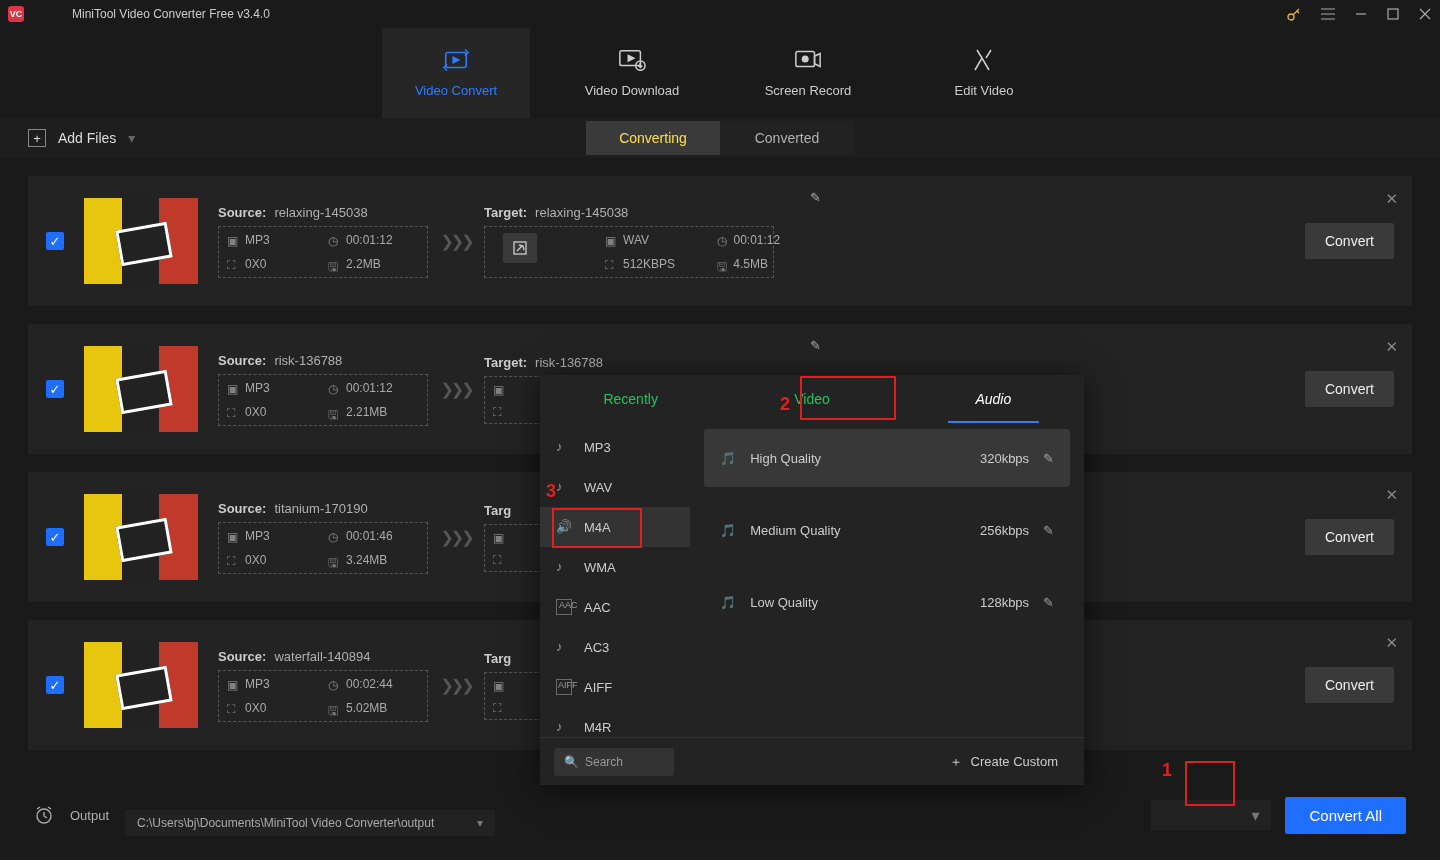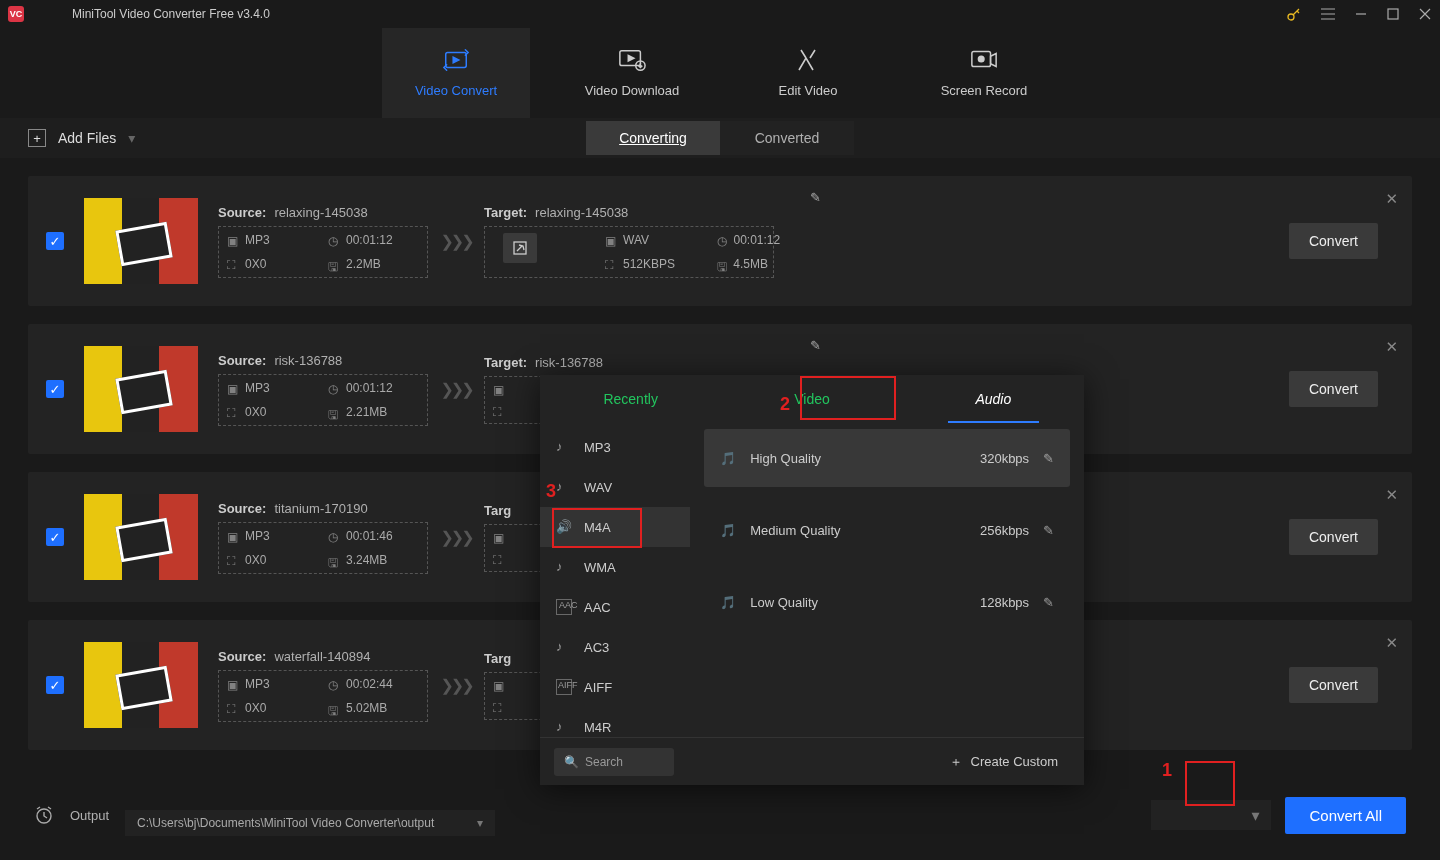--- a/index.html
+++ b/index.html
@@ -18,21 +18,21 @@
 .nav-item { width: 148px; display: flex; flex-direction: column; align-items: center; justify-content: center; gap: 12px; cursor: pointer; font-size: 13px; color: #ccc; }
 .nav-item.active { background: #262626; color: #2e7cff; }
 .nav-ic { width: 28px; height: 22px; display: flex; align-items: center; justify-content: center; }
 
 
 .toolbar { height: 40px; background: #1e1e1e; display: flex; align-items: center; padding: 0 28px; position: relative; }
 .add-files { display: flex; align-items: center; gap: 12px; cursor: pointer; color: #ddd; font-size: 14px; }
 .add-files .plusbox { width: 18px; height: 18px; border: 1px solid #888; display: flex; align-items: center; justify-content: center; font-size: 13px; }
 .toggle-center { position: absolute; left: 50%; transform: translateX(-50%); display: flex; }
 .toggle-btn { width: 134px; height: 34px; display: flex; align-items: center; justify-content: center; font-size: 14px; cursor: pointer; background: #222; }
-.toggle-btn.active { background: #3a3a3a; color: #ffffff; text-decoration: underline; }
+.toggle-btn.active { background: #3a3a3a; color: #fde047; }
 
 
 .file-list { padding: 18px 28px 0 28px; display: flex; flex-direction: column; gap: 18px; height: 620px; overflow: hidden; }
 .file-row { background: #232323; height: 130px; display: flex; align-items: center; padding: 0 18px; position: relative; border-radius: 2px; }
 .checkbox { width: 18px; height: 18px; background: #1e6fff; border-radius: 2px; display: flex; align-items: center; justify-content: center; color: #fff; font-size: 13px; margin-right: 20px; }
 .thumb { width: 114px; height: 86px; background: linear-gradient(90deg, #e8c60e 0 33%, #222 33% 66%, #c0392b 66%); position: relative; margin-right: 20px; }
 .thumb::after { content: ""; position: absolute; top: 28px; left: 34px; width: 46px; height: 30px; background: #222; transform: rotate(-10deg); border: 3px solid #fff; }
 
 .src-block, .tgt-block { display: flex; flex-direction: column; gap: 6px; }
 .src-block { width: 210px; }
@@ -40,21 +40,21 @@
 .label-line { display: flex; align-items: center; gap: 8px; font-size: 13px; }
 .label-line b { color: #ccc; font-weight: 600; }
 .meta-box { border: 1px dashed #555; padding: 6px 8px; display: grid; grid-template-columns: 1fr 1fr; row-gap: 10px; column-gap: 10px; font-size: 12px; color: #aaa; }
 .meta-cell { display: flex; align-items: center; gap: 6px; }
 .meta-ic { width: 12px; height: 12px; opacity: .7; }
 
 .arrows { width: 56px; text-align: center; color: #555; font-size: 16px; letter-spacing: -3px; }
 
 .edit-ic { position: absolute; top: 14px; left: 782px; color: #aaa; font-size: 13px; cursor: pointer; }
 .close-row { position: absolute; top: 14px; right: 14px; color: #888; cursor: pointer; font-size: 15px; }
-.convert-btn { position: absolute; right: 34px; top: 50%; transform: translateY(-50%); background: #3a3a3a; color: #eee; padding: 10px 20px; font-size: 14px; cursor: pointer; border-radius: 2px; }
+.convert-btn { position: absolute; right: 18px; top: 50%; transform: translateY(-50%); background: #3a3a3a; color: #eee; padding: 10px 20px; font-size: 14px; cursor: pointer; border-radius: 2px; }
 .settings-ic { width: 34px; height: 30px; background: #3a3a3a; display: flex; align-items: center; justify-content: center; border-radius: 2px; margin-left: 10px; cursor: pointer; }
 
 
 .bottombar { position: absolute; bottom: 20px; left: 0; right: 0; height: 50px; display: flex; align-items: center; padding: 0 34px; gap: 16px; background: #1a1a1a; }
 .clock-ic { font-size: 18px; color: #999; }
 .out-label { font-size: 13px; }
 .out-path { background: #222; padding: 6px 12px; font-size: 12px; color: #aaa; width: 370px; display: flex; align-items: center; justify-content: space-between; cursor: pointer; margin-top: 15px; }
 .convertall { margin-left: auto; }
 .format-dd { background: #222; width: 120px; height: 30px; display: flex; align-items: center; justify-content: flex-end; padding: 0 12px; cursor: pointer; margin-right: 14px; }
 .convert-all-btn { background: #1e6fff; color: #fff; padding: 10px 24px; font-size: 15px; cursor: pointer; border-radius: 2px; }
@@ -138,35 +138,35 @@
           <rect x="2" y="2" width="22" height="16" rx="2"></rect>
           <path d="M11 7l6 3-6 3z" fill="#ccc"></path>
           <circle cx="24" cy="18" r="5"></circle>
           <path d="M24 15v4m-2-1l2 2 2-2"></path>
         </svg>
     </span>
     <span>Video Download</span>
   </div>
   <div class="nav-item">
     <span class="nav-ic">
-      <svg width="26" height="24" viewBox="0 0 26 24" fill="none" stroke="#ccc" stroke-width="1.6">
-          <path d="M6 2l5 8M20 2l-5 8M4 22l7-12 7 12"></path>
-        </svg>
-    </span>
-    <span>Edit Video</span>
-  </div>
-  <div class="nav-item">
-    <span class="nav-ic">
       <svg width="30" height="22" viewBox="0 0 30 22" fill="none" stroke="#ccc" stroke-width="1.6">
           <rect x="2" y="2" width="20" height="16" rx="2"></rect>
           <path d="M22 7l6-3v14l-6-3z"></path>
           <circle cx="12" cy="10" r="3" fill="#ccc"></circle>
         </svg>
     </span>
     <span>Screen Record</span>
+  </div>
+  <div class="nav-item">
+    <span class="nav-ic">
+      <svg width="26" height="24" viewBox="0 0 26 24" fill="none" stroke="#ccc" stroke-width="1.6">
+          <path d="M6 2l5 8M20 2l-5 8M4 22l7-12 7 12"></path>
+        </svg>
+    </span>
+    <span>Edit Video</span>
   </div>
 </div>
 
 <div class="toolbar">
   <div class="add-files">
     <span class="plusbox">+</span>
     <span>Add Files</span>
     <span style="color:#666">▾</span>
   </div>
   <div class="toggle-center">

